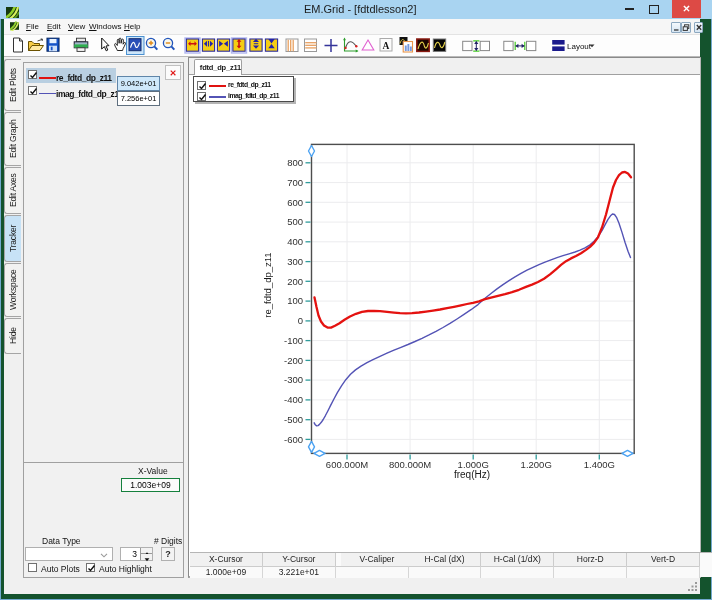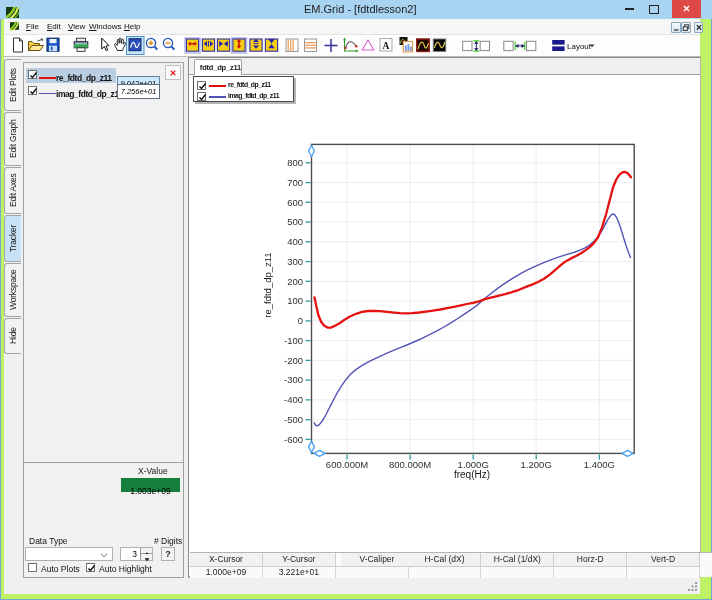--- a/index.html
+++ b/index.html
@@ -1,16 +1,16 @@
 <!DOCTYPE html>
 <html><head><meta charset="utf-8"><style>
 *{margin:0;padding:0;box-sizing:border-box;}
 html,body{width:712px;height:600px;overflow:hidden;}
 body{font-family:"Liberation Sans",sans-serif;background:#fff;position:relative;}
-#win{position:absolute;left:0;top:0;width:712px;height:600px;background:#bef264;outline:1px solid #73a9cf;outline-offset:-1px;}
+#win{position:absolute;left:0;top:0;width:712px;height:600px;background:#14532d;outline:1px solid #73a9cf;outline-offset:-1px;}
 .abs{position:absolute;}
 
 #title{position:absolute;left:0;top:0;width:712px;height:19px;background:#a9d4f1;}
 #title .txt{position:absolute;left:304px;top:3px;font-size:11px;color:#1c1c1c;}
 #tmin{position:absolute;left:625px;top:8px;width:9px;height:2px;background:#222;}
 #tmax{position:absolute;left:649px;top:4.5px;width:10px;height:9px;border:1.3px solid #222;}
 #tclose{position:absolute;left:672px;top:0px;width:29px;height:18px;background:#dd4a45;color:#fff;text-align:center;font-size:9.5px;font-weight:700;line-height:18px;}
 
 #menu{position:absolute;left:4px;top:19px;width:696px;height:16px;background:#f6f6f6;border-bottom:1px solid #e3e3e3;font-size:8px;color:#101010;}
 #menu span{position:absolute;top:3px;}
@@ -272,27 +272,27 @@
 <div class="abs" style="left:15px;top:13.5px;width:17px;height:2px;background:#e01210;"></div>
 <div class="abs rowtxt" style="left:32px;top:10px;">re_fdtd_dp_z11</div>
 <div class="vbox" style="top:5px;background:#cfe8fa;border-color:#5f85a8;margin-top:8px;">9.042e+01</div>
 <div class="cb" style="left:4px;top:23px;">
             <svg width="9" height="9" viewBox="0 0 9 9">
               <path d="M1.5,4.5 L3.5,6.5 L7.5,1.5" stroke="#111" stroke-width="1.4" fill="none"></path>
             </svg>
           </div>
 <div class="abs" style="left:15px;top:29.5px;width:17px;height:1.5px;background:#5353b5;"></div>
 <div class="abs rowtxt" style="left:32px;top:26px;width:63px;overflow:hidden;">imag_fdtd_dp_z11</div>
-<div class="vbox" style="top:21px;font-style:italic;">7.256e+01</div>
+<div class="vbox" style="top:28px;">7.256e+01</div>
 <div id="xbtn">✕</div>
 </div>
 <div class="pbox" style="top:406px;height:115px;border-top:none;">
 <div class="lbl" style="left:114px;top:3px;">X-Value</div>
-<div class="abs" style="left:97px;top:15px;width:59px;height:14px;border:7px solid #15803d;background:#fbfbfb;font-size:8.5px;text-align:center;line-height:13px;">1.003e+09</div>
-<div class="lbl" style="left:5px;top:73px;">Data Type</div>
+<div class="abs" style="left:97px;top:15px;width:59px;height:14px;border:1px solid #15803d;background:#fbfbfb;font-size:8.5px;text-align:center;line-height:13px;">1.003e+09</div>
+<div class="lbl" style="left:18px;top:73px;">Data Type</div>
 <div class="abs" style="left:1px;top:84px;width:88px;height:14px;border:1px solid #b0b0b0;background:#fff;">
             <svg width="8" height="5" viewBox="0 0 8 5" style="position:absolute;right:4px;top:4.5px;">
               <path d="M1,0.8 L4,3.8 L7,0.8" stroke="#999" stroke-width="1.1" fill="none"></path>
             </svg>
           </div>
 <div class="lbl" style="left:107px;top:73px;margin-left:23px;"># Digits</div>
 <div class="abs" style="left:96px;top:84px;width:33px;height:14px;border:1px solid #b0b0b0;background:#fff;font-size:8.5px;line-height:13px;">
             <span style="position:absolute;right:15px;">3</span>
             <div class="abs" style="right:0;top:0;width:12px;height:6px;background:#f2f2f2;border-left:1px solid #999;border-bottom:1px solid #999;"><svg width="12" height="6">
                 <path d="M6,1.2 L8.4,4.2 L3.6,4.2 Z" fill="#111"></path>

